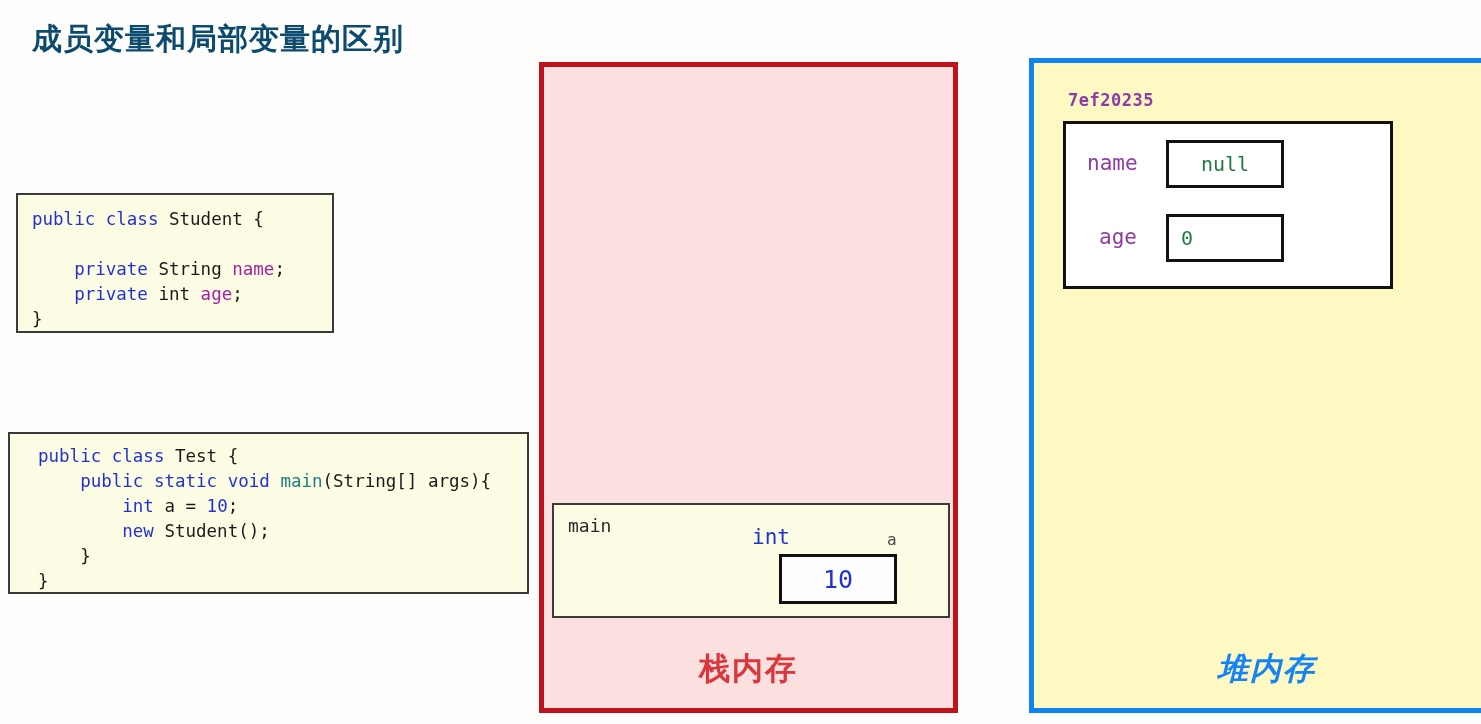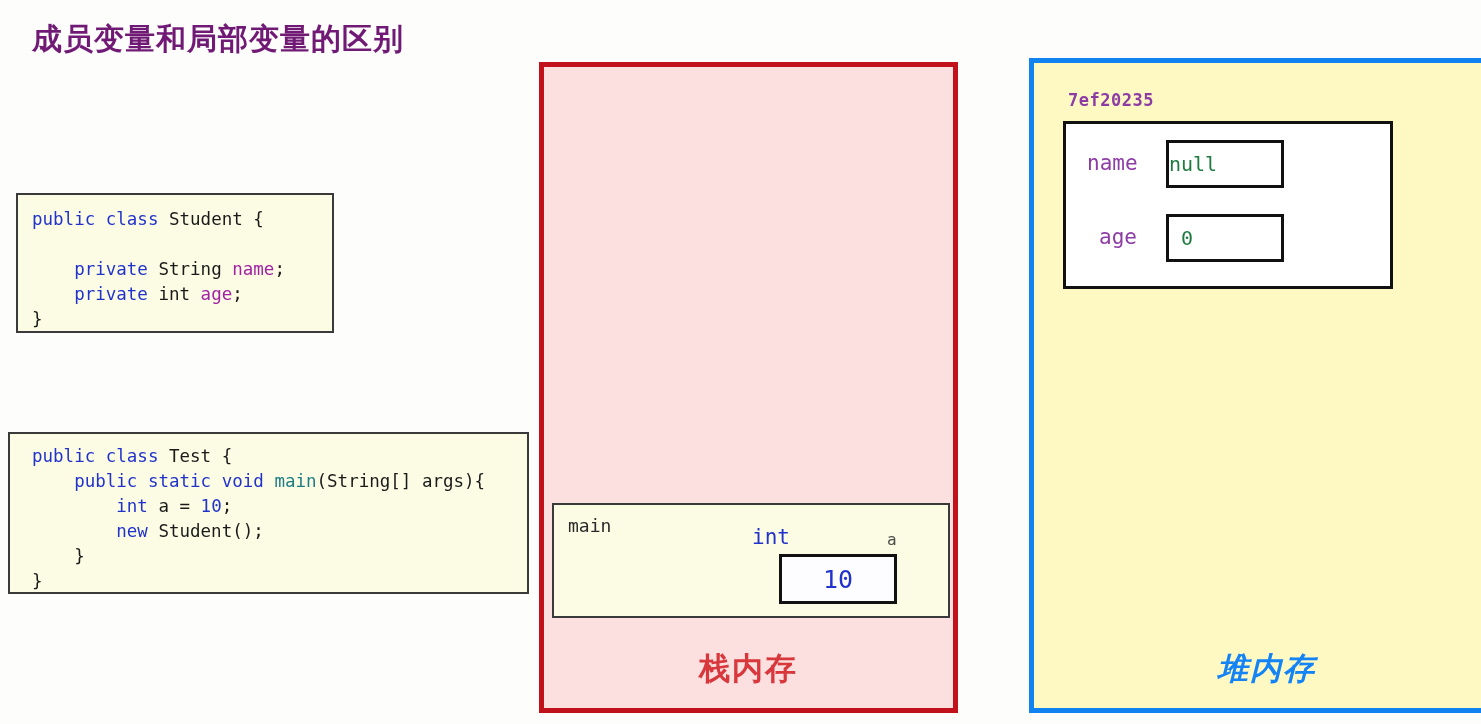--- a/index.html
+++ b/index.html
@@ -17,21 +17,21 @@
   }
 
   
   #page-title {
     position: absolute;
     left: 32px;
     top: 19px;
     font-family: "Liberation Sans", sans-serif;
     font-size: 30px;
     font-weight: bold;
-    color: #701a75;
+    color: #0c4a6e;
     letter-spacing: 1px;
     white-space: nowrap;
   }
 
   
   .code-block {
     position: absolute;
     background: #fcfce4;
     border: 2px solid #3a3a3a;
     box-sizing: border-box;
@@ -47,21 +47,21 @@
     top: 193px;
     width: 318px;
     height: 140px;
     padding: 12px 0 16px 14px;
   }
   #code-test {
     left: 8px;
     top: 432px;
     width: 521px;
     height: 162px;
-    padding: 10px 0 0 22px;
+    padding: 10px 0 0 28px;
   }
   .kw   { color: #2233cc; }
   .ident{ color: #a321a3; }
   .meth { color: #1c7d83; }
   .num  { color: #2233cc; }
   .plain{ color: #1a1a1a; }
 
   
   #stack-panel {
     position: absolute;
@@ -194,21 +194,21 @@
     position: absolute;
     left: 100px;
     width: 118px;
     height: 48px;
     box-sizing: border-box;
     background: #ffffff;
     border: 3px solid #111111;
     display: flex;
     align-items: center;
   }
-  #heap-field-name .heap-field-box { justify-content: flex-start; }
+  #heap-field-name .heap-field-box { justify-content: center; }
   #heap-field-age  .heap-field-box { justify-content: flex-start; padding-left: 12px; }
   .heap-field-value {
     font-family: "DejaVu Sans Mono", "Liberation Mono", monospace;
     font-size: 20px;
     color: #1f7a3f;
   }
 </style>
 </head>
 <body>
 

